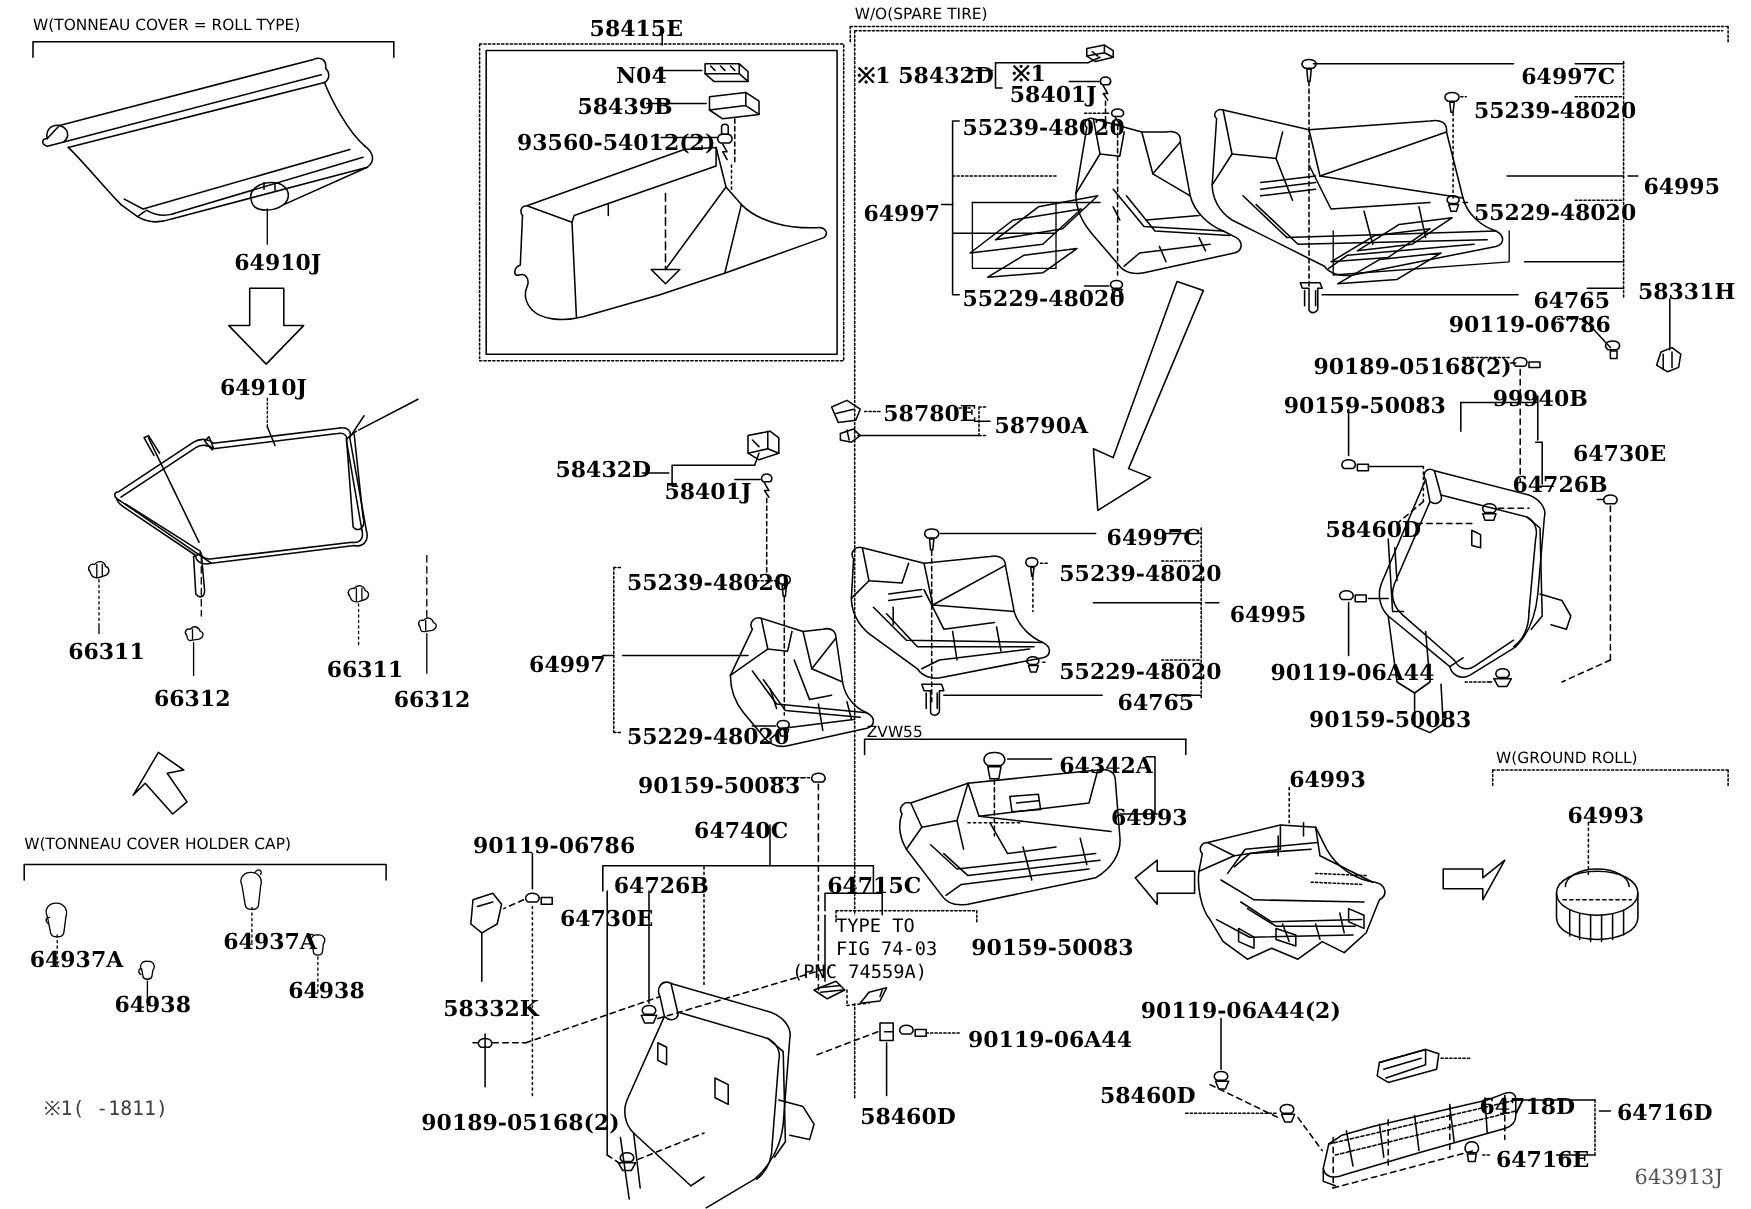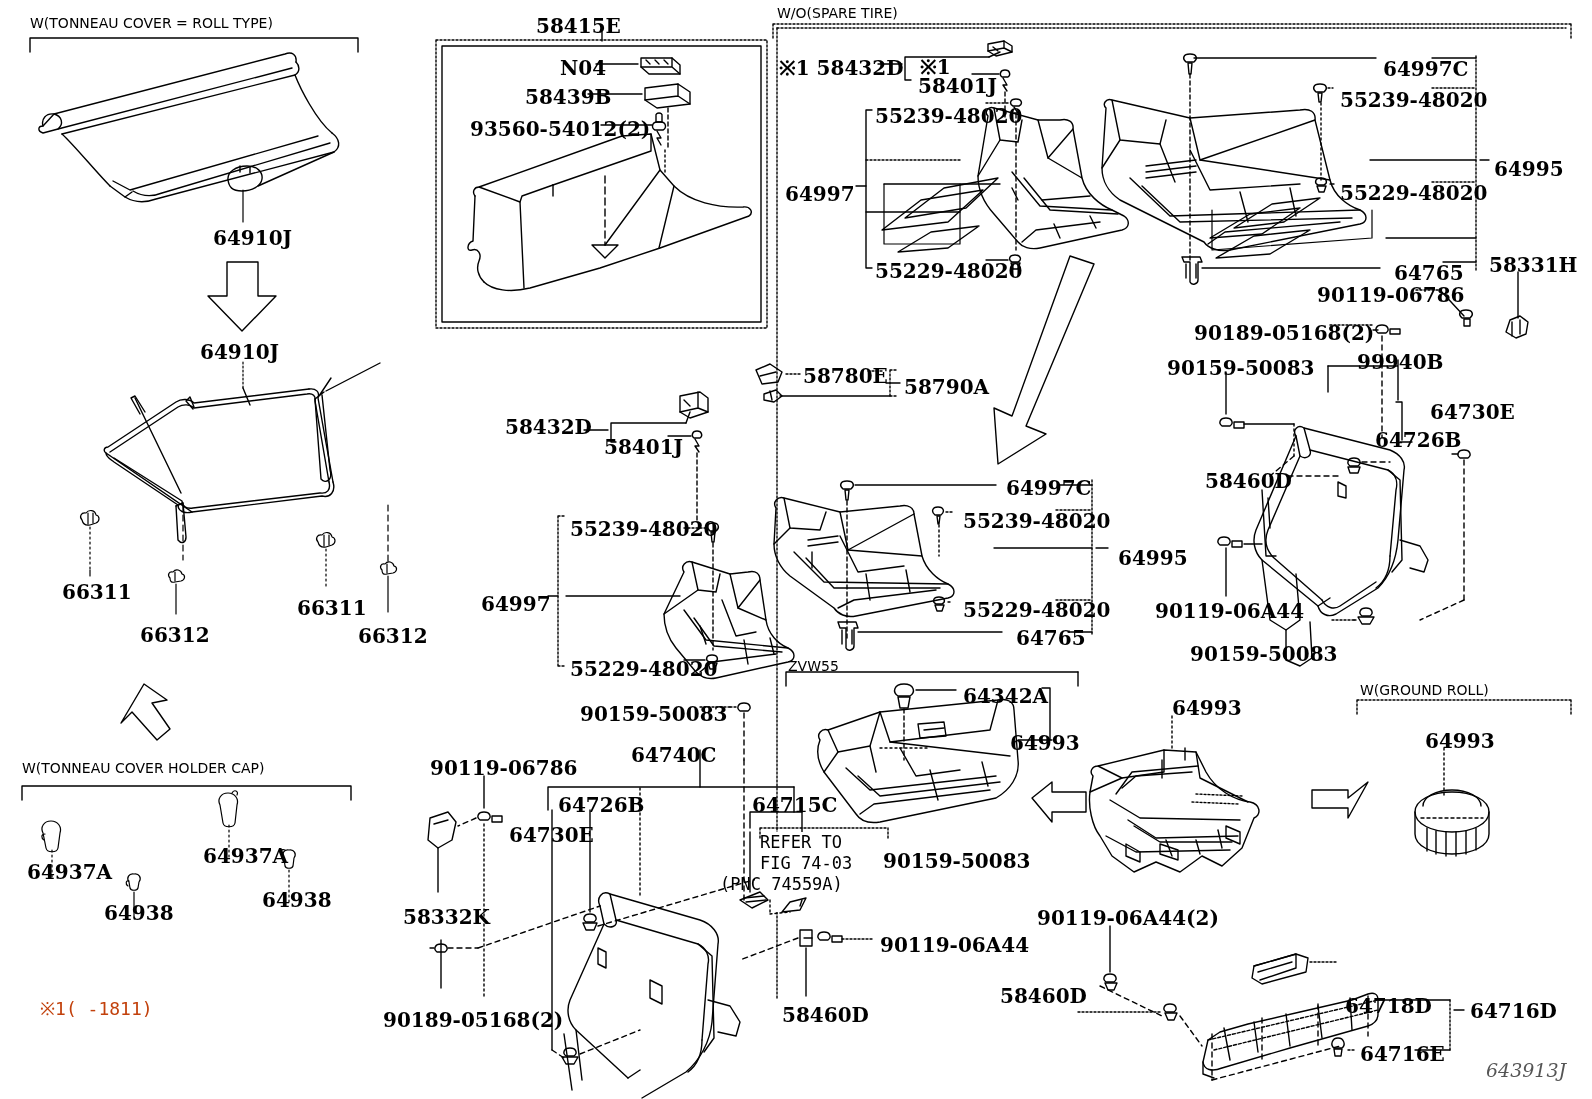--- a/index.html
+++ b/index.html
@@ -24,26 +24,26 @@
     font-family:"DejaVu Sans","Liberation Sans",sans-serif;
     font-weight:normal;
     font-size:14px;
     line-height:18px;
     white-space:nowrap;
     color:#000;
   }
   .mono{
     position:absolute;
     font-family:"DejaVu Sans Mono","Liberation Mono",monospace;
-    font-size:16px;line-height:18px;white-space:nowrap;color:#c2410c;
+    font-size:16px;line-height:18px;white-space:nowrap;color:#404040;
   }
   .fignum{
     position:absolute;
     font-family:"DejaVu Serif","Liberation Serif",serif;
-    font-size:19px;color:#555;white-space:nowrap;font-style:italic;
+    font-size:19px;color:#555;white-space:nowrap;
   }
   .refbox{
     position:absolute;
     font-family:"DejaVu Sans Mono","Liberation Mono",monospace;
     font-size:17px;line-height:21px;white-space:pre;color:#000;
   }
   svg{position:absolute;left:0;top:0;}
 </style>
 </head>
 <body>
@@ -574,21 +574,21 @@
 
   </g>
 </svg>
 
 <div class="grp" style="left:30px;top:14px;">W(TONNEAU COVER = ROLL TYPE)</div>
 <div class="grp" style="left:22px;top:759px;">W(TONNEAU COVER HOLDER CAP)</div>
 <div class="grp" style="left:777px;top:4px;">W/O(SPARE TIRE)</div>
 <div class="grp" style="left:1360px;top:681px;">W(GROUND ROLL)</div>
 <div class="grp" style="left:788px;top:657px;">ZVW55</div>
 
-<div class="refbox" style="left:760px;top:832px;">REFER TO</div>
+<div class="refbox" style="left:760px;top:832px;">TYPE TO</div>
 <div class="refbox" style="left:760px;top:853px;">FIG 74-03</div>
 <div class="refbox" style="left:720px;top:874px;">(PNC 74559A)</div>
 
 <div class="mono" style="left:40px;top:1000px;font-size:18px;">※1(    -1811)</div>
 <div class="fignum" style="left:1486px;top:1059px;">643913J</div>
 
 <div id="labels">
       <div class="lbl" style="left: 213px; top: 228px;">64910J</div>
       <div class="lbl" style="left: 200px; top: 342px;">64910J</div>
       <div class="lbl" style="left: 62px; top: 582px;">66311</div>

